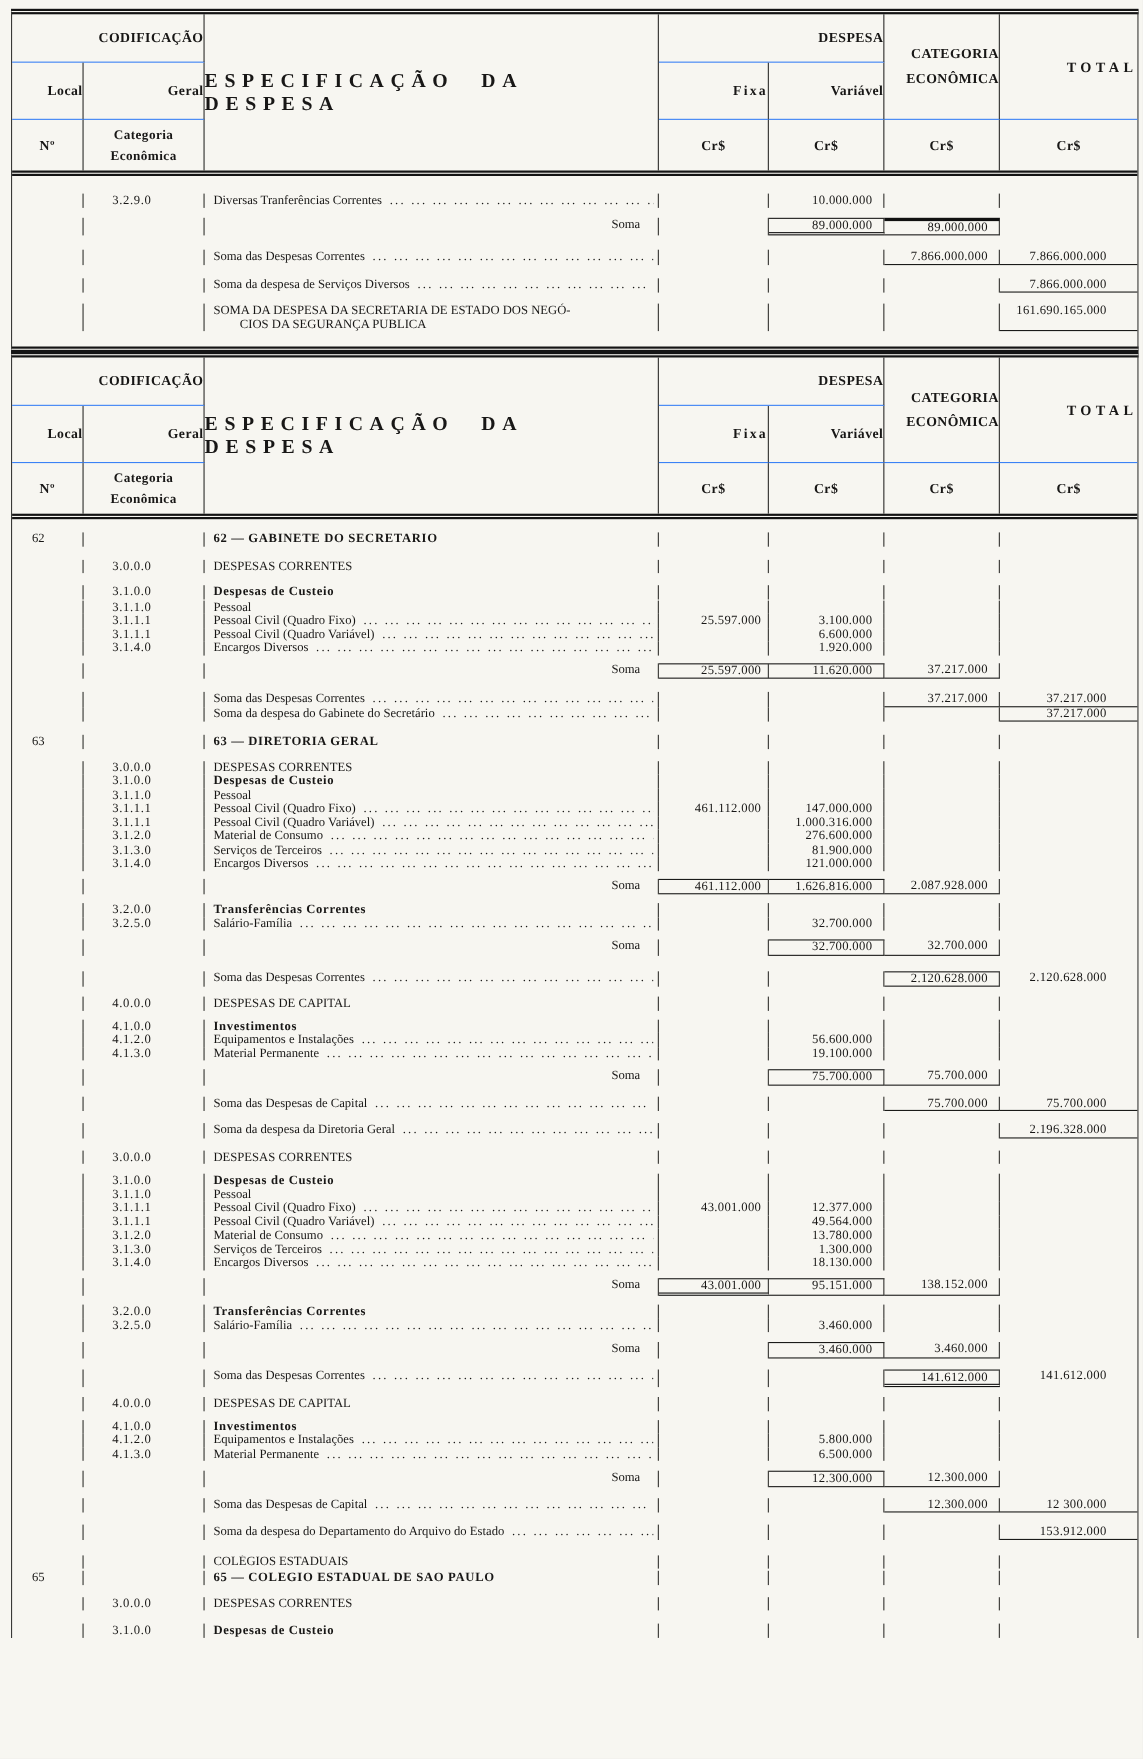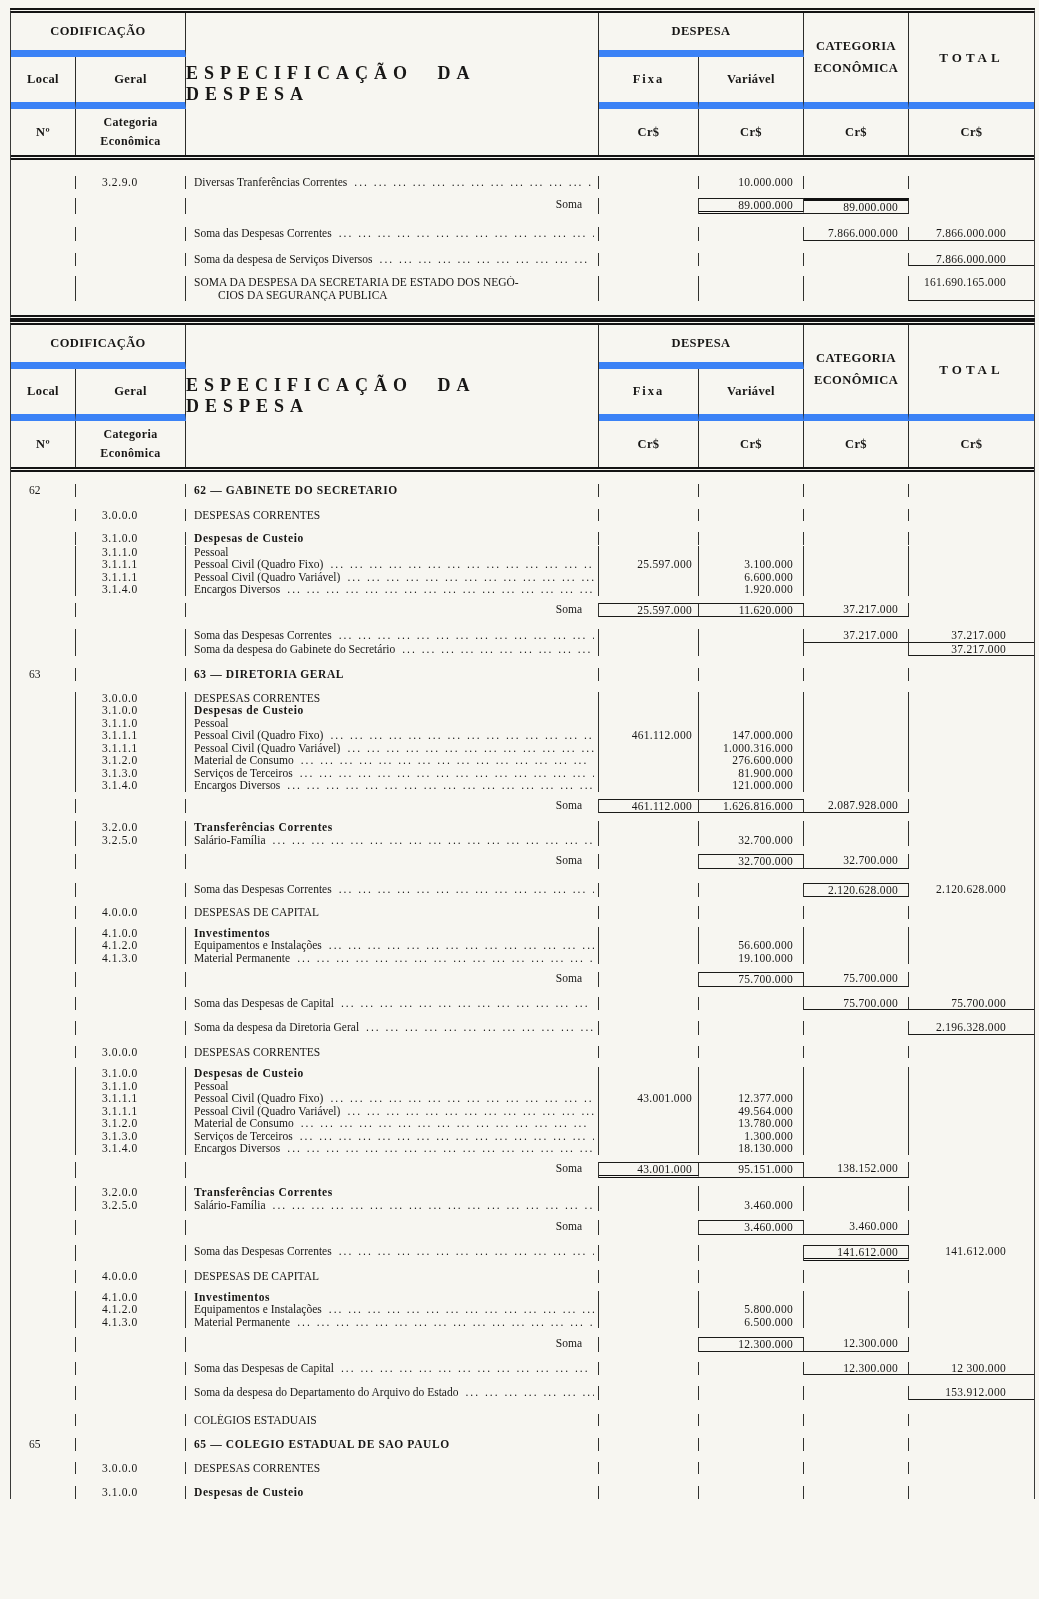--- a/index.html
+++ b/index.html
@@ -15,21 +15,21 @@
   
   .thead{
     display:grid;
     grid-template-columns:65px 110px 413px 100px 105px 105px 125px;
     grid-template-rows:44px 52px 46px;
     border-bottom:5px double #141414;
   }
   .hc{display:flex;flex-direction:column;align-items:center;justify-content:center;
       font-weight:bold;font-size:12.5px;letter-spacing:.4px;}
   .br{border-right:1px solid #2c2c2a;}
-  .bb{border-bottom:7px solid #3b82f6;}
+  .bb{border-bottom:1px solid #3b82f6;align-items:flex-end;}
   .codif{grid-area:1/1/2/3;}
   .espec{grid-area:1/3/4/4;letter-spacing:6px;word-spacing:14px;font-size:18px;}
   .despesa{grid-area:1/4/2/6;}
   .cat{grid-area:1/6/3/7;line-height:1.7;}
   .totalh{grid-area:1/7/3/8;letter-spacing:4px;font-size:13px;}
   .localh{grid-area:2/1/3/2;}
   .geralh{grid-area:2/2/3/3;}
   .noh{grid-area:3/1/4/2;}
   .cateco{grid-area:3/2/4/3;line-height:1.6;font-size:12px;}
   .fixah{grid-area:2/4/3/5;letter-spacing:2px;}
@@ -832,21 +832,21 @@
           <div class="c cl"></div>
           <div class="c cg"></div>
           <div class="c cs">
             <span class="spec-text">COLÉGIOS ESTADUAIS</span>
           </div>
           <div class="c cn fx"></div>
           <div class="c cn vr"></div>
           <div class="c cn ct"></div>
           <div class="c cn tt"></div>
         </div>
-        <div class="trow" style="margin-top: 12px;">
+        <div class="trow" style="margin-top: 2px;">
           <div class="c cl">65</div>
           <div class="c cg"></div>
           <div class="c cs b">
             <span class="spec-text">65 — COLEGIO ESTADUAL DE SAO PAULO</span>
           </div>
           <div class="c cn fx"></div>
           <div class="c cn vr"></div>
           <div class="c cn ct"></div>
           <div class="c cn tt"></div>
         </div>

